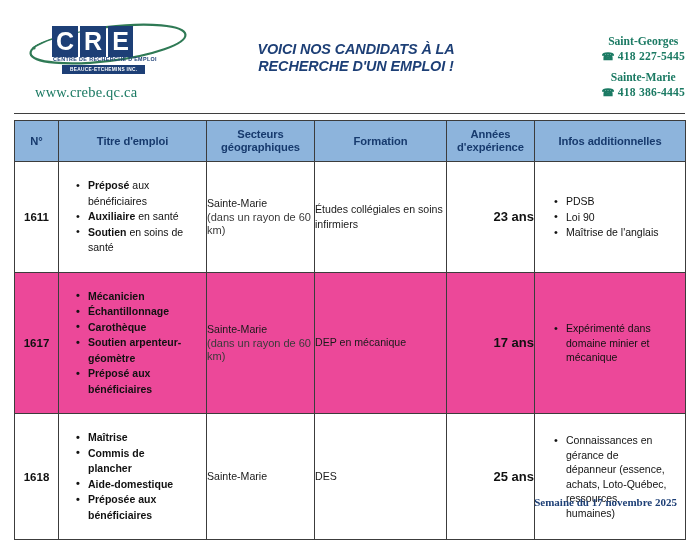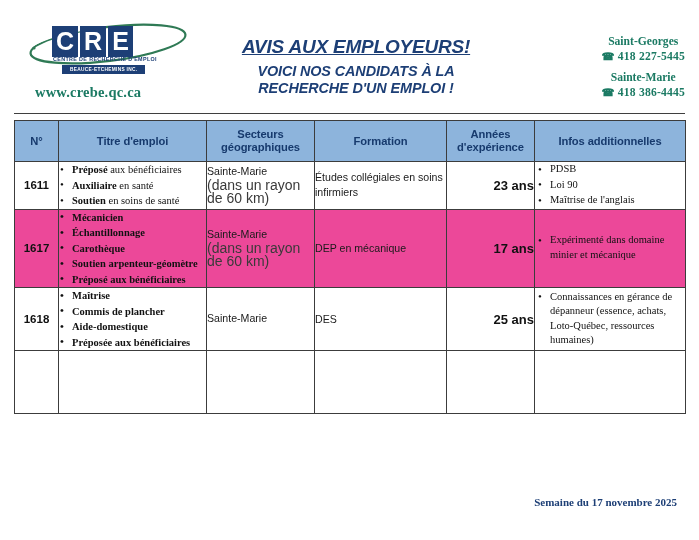--- a/index.html
+++ b/index.html
@@ -83,21 +83,21 @@
     letter-spacing: 0.3px;
     padding: 2px 8px;
     white-space: nowrap;
   }
   .logo-url {
     position: absolute;
     left: 23px;
     top: 62px;
     font-family: "Liberation Serif", serif;
     font-size: 14.5px;
-    font-weight: bold;
+    font-weight: normal;
     color: #1b7a63;
     letter-spacing: 0.2px;
     white-space: nowrap;
   }
 
   
   .title-block {
     position: absolute;
     left: 196px;
     top: 36px;
@@ -191,43 +191,42 @@
   }
   td.c-titles { padding: 7px 6px 7px 10px; }
   td.c-sector {
     padding: 6px 8px;
     font-size: 10.6px;
     color: #1a1a1a;
     line-height: 13px;
   }
   td.c-sector .radius {
     display: block;
-    font-size: 14px;
+    font-size: 11px;
     color: #3a3a3a;
     margin-top: 1px;
   }
   td.c-formation {
     padding: 6px 9px;
     font-size: 10.6px;
     color: #1a1a1a;
     line-height: 15px;
   }
   td.c-years {
     text-align: right;
     font-weight: bold;
     font-size: 13px;
     color: #111111;
   }
   td.c-infos { padding: 7px 8px 7px 6px; }
 
   ul.bullets {
     list-style: none;
-    margin: 0;
+    margin: 16px;
     padding: 0;
-    font-family: Liberation Serif, serif;
   }
   ul.bullets li {
     position: relative;
     padding-left: 13px;
     font-size: 10.5px;
     line-height: 15.5px;
     color: #111111;
   }
   ul.bullets li::before {
     content: "\2022";
@@ -276,21 +275,20 @@
         <span>R</span>
         <span>E</span>
       </div>
       <div class="logo-tagline">CENTRE DE RECHERCHE D'EMPLOI</div>
       <div class="logo-sub">BEAUCE-ETCHEMINS INC.</div>
     </div>
     <div class="logo-url">www.crebe.qc.ca</div>
   </div>
 
   <div class="title-block">
-    <div class="title-main">AVIS AUX EMPLOYEURS!</div>
     <div class="title-sub">
       <div>VOICI NOS CANDIDATS À LA</div>
       <div>RECHERCHE D'UN EMPLOI !</div>
     </div>
   </div>
 
   <div class="contacts">
     <div class="grp1">
       <div class="city">Saint-Georges</div>
       <div class="phone">

